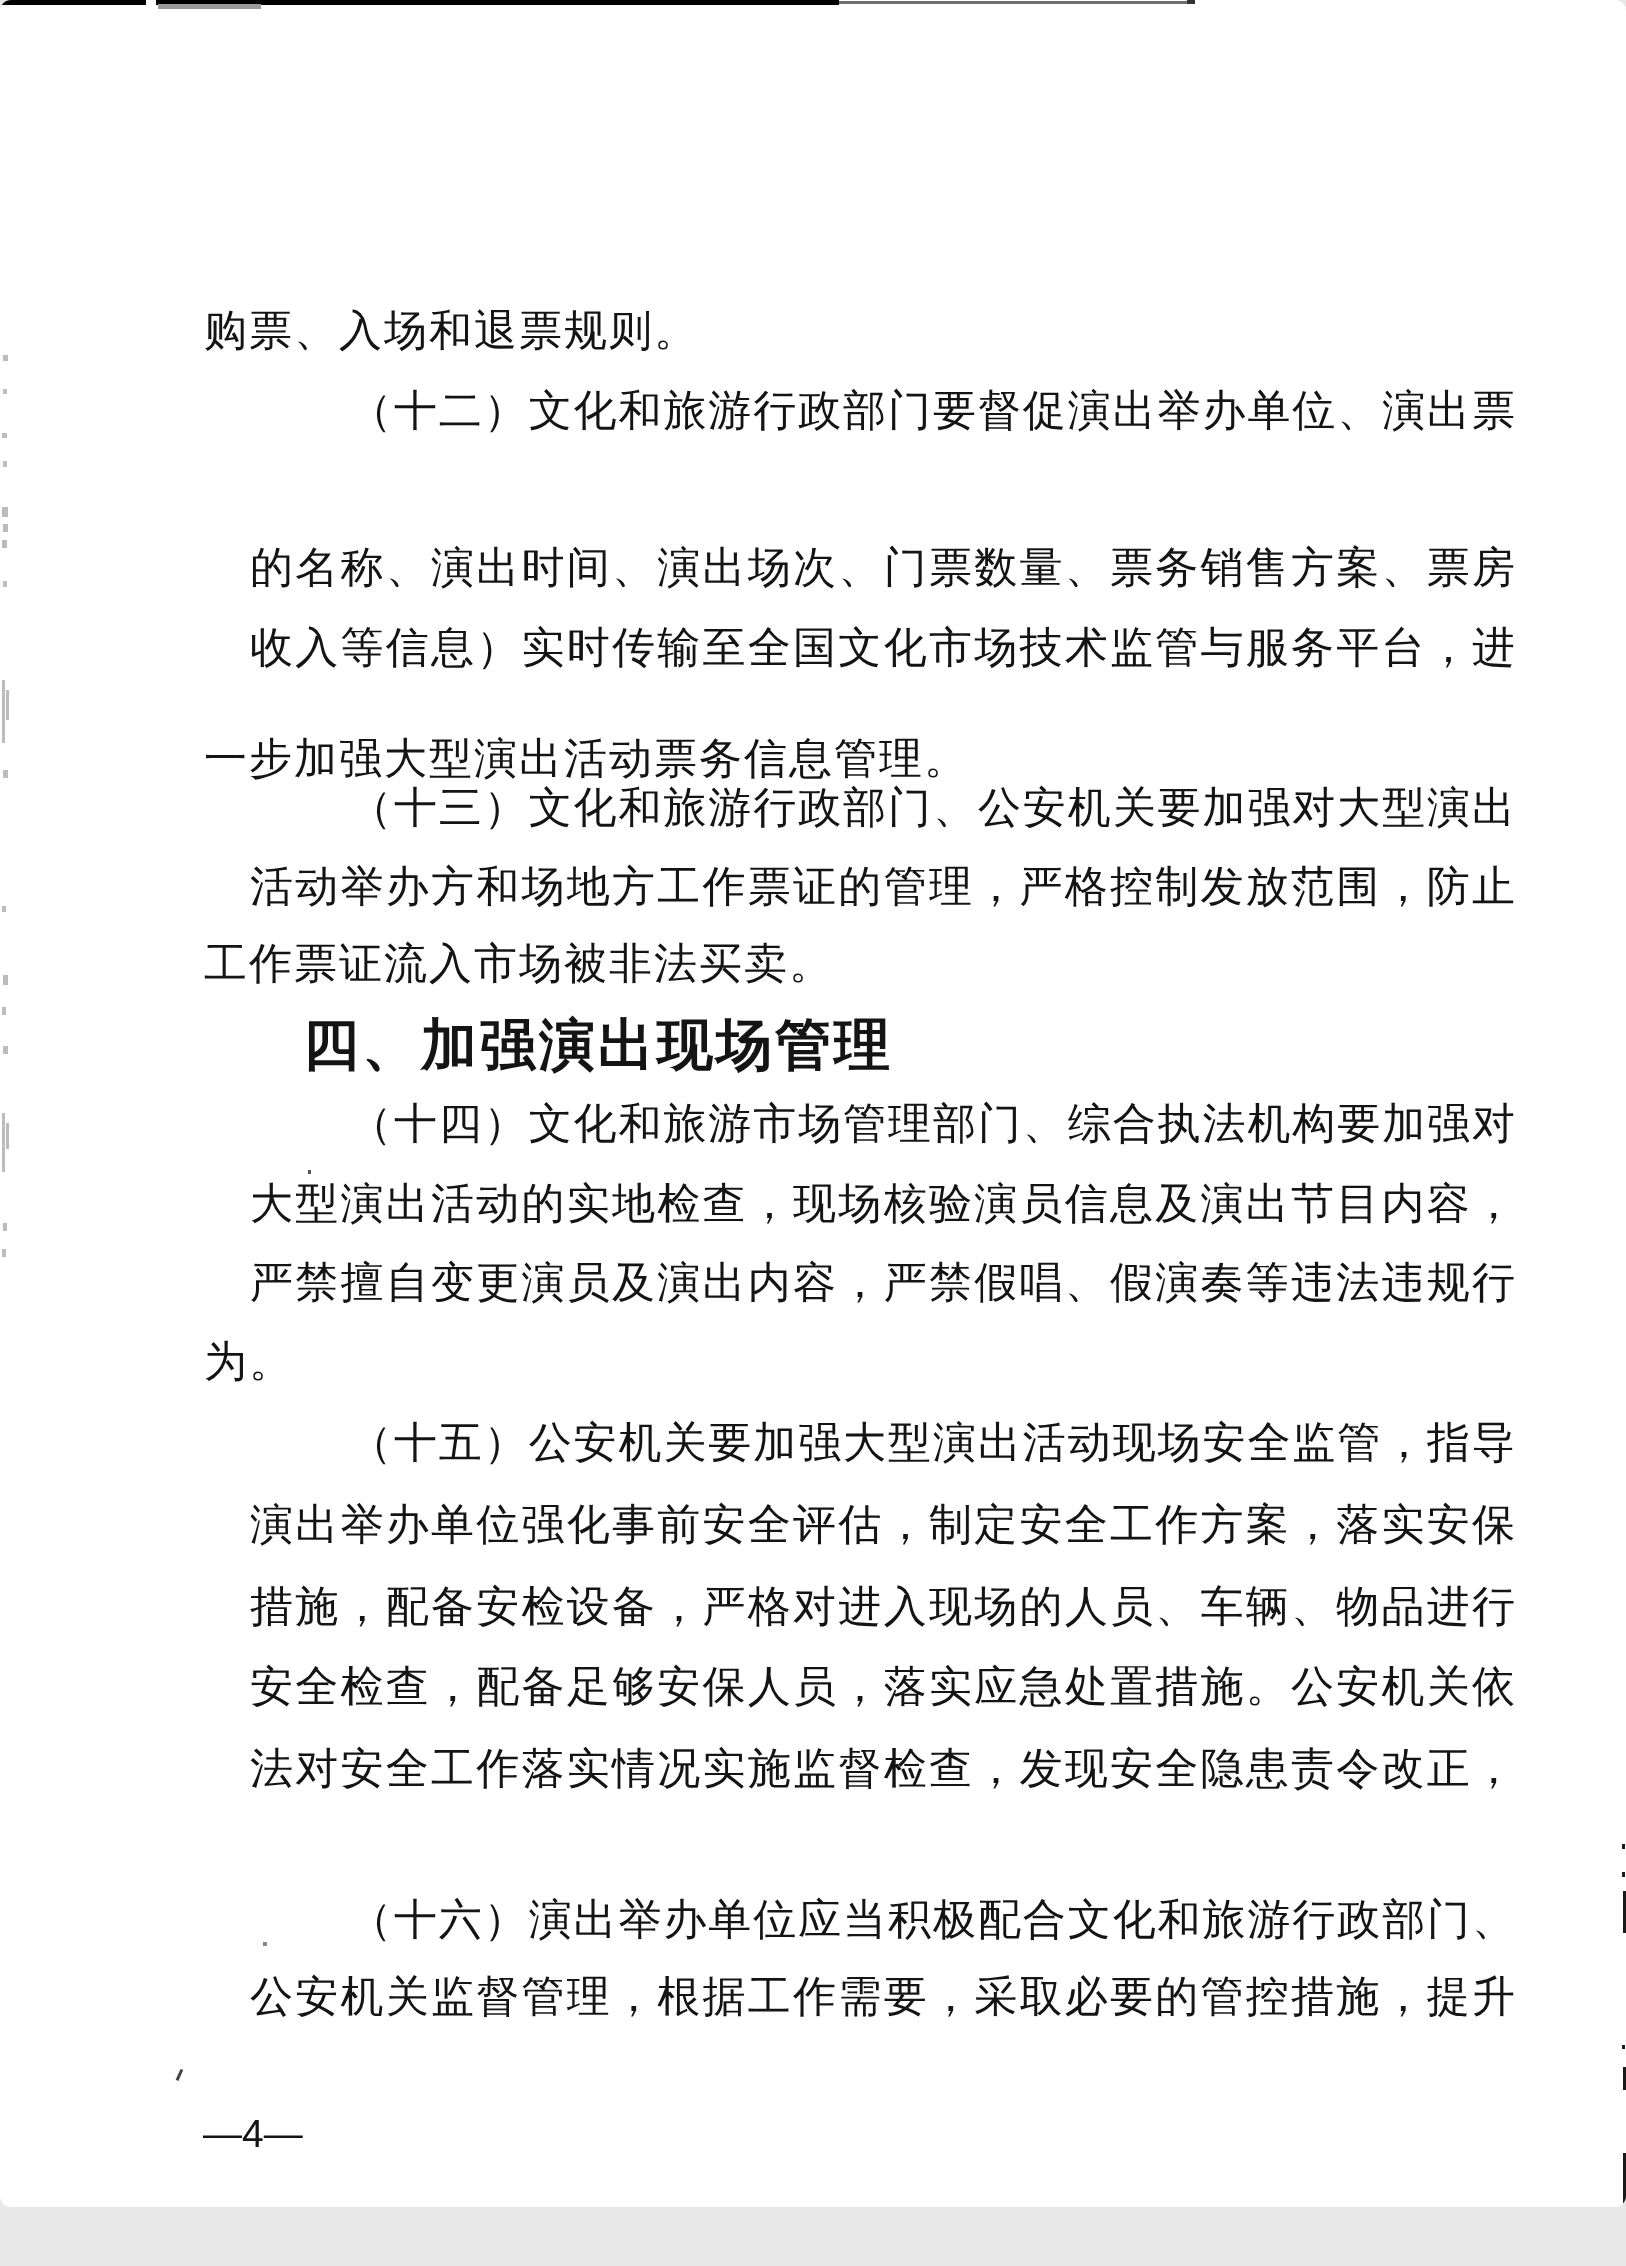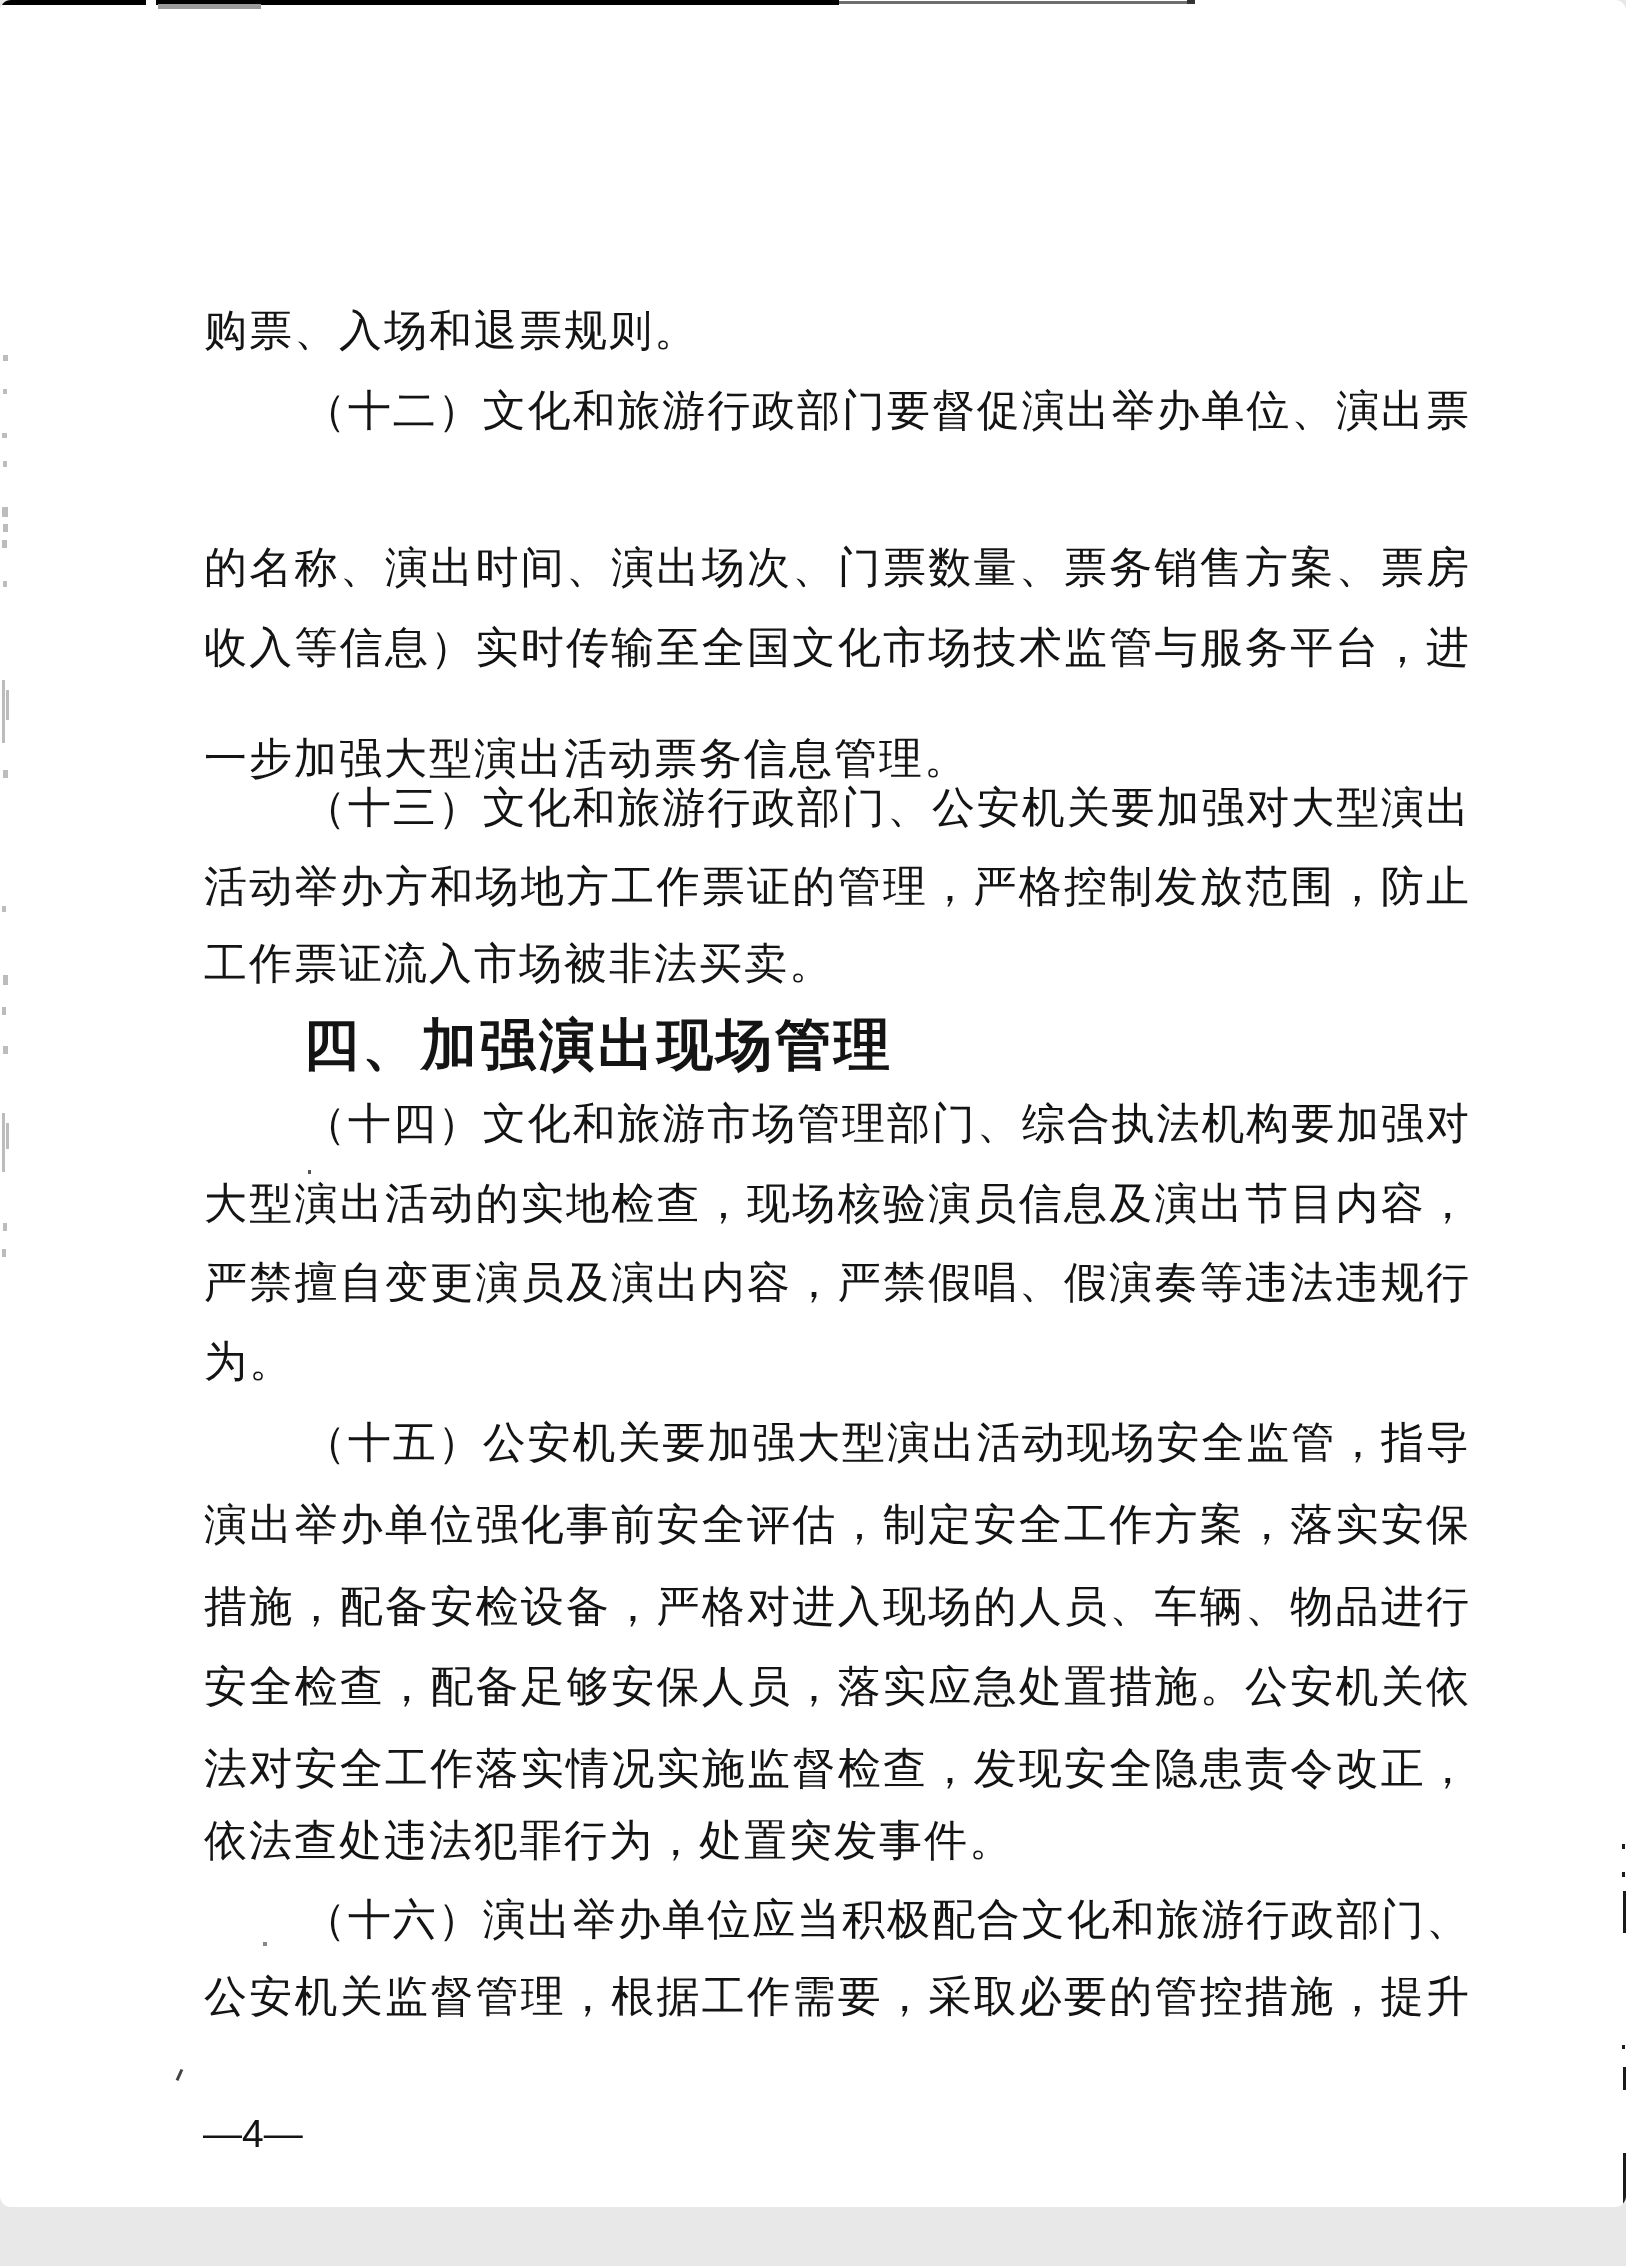--- a/index.html
+++ b/index.html
@@ -22,20 +22,21 @@
     font-size:43px;
     line-height:79px;
     color:#141414;
     letter-spacing:2px;
   }
   .just{
     text-align:justify;
     text-align-last:justify;
     text-justify:inter-character;
     letter-spacing:normal;
+    margin-left:46px;
   }
   .ind{ text-indent:99px; }
   .heading{
     font-weight:bold;
     font-size:56px;
     letter-spacing:3px;
   }
   .l1 {top:291px;}  .l2 {top:371px;}  .l3 {top:447px;}  .l4 {top:528px;}
   .l5 {top:608px;}  .l6 {top:719px;}  .l7 {top:768px;}  .l8 {top:847px;}
   .l9 {top:924px;}  .l10{top:1005px;} .l11{top:1084px;} .l12{top:1164px;}
@@ -144,20 +145,19 @@
   <div class="line l10 ind heading">四、加强演出现场管理</div>
   <div class="line l11 just ind">（十四）文化和旅游市场管理部门、综合执法机构要加强对</div>
   <div class="line l12 just">大型演出活动的实地检查，现场核验演员信息及演出节目内容，</div>
   <div class="line l13 just">严禁擅自变更演员及演出内容，严禁假唱、假演奏等违法违规行</div>
   <div class="line l14">为。</div>
   <div class="line l15 just ind">（十五）公安机关要加强大型演出活动现场安全监管，指导</div>
   <div class="line l16 just">演出举办单位强化事前安全评估，制定安全工作方案，落实安保</div>
   <div class="line l17 just">措施，配备安检设备，严格对进入现场的人员、车辆、物品进行</div>
   <div class="line l18 just">安全检查，配备足够安保人员，落实应急处置措施。公安机关依</div>
   <div class="line l19 just">法对安全工作落实情况实施监督检查，发现安全隐患责令改正，</div>
-  <div class="line l20">依法查处违法犯罪行为，处置突发事件。</div>
   <div class="line l21 just ind">（十六）演出举办单位应当积极配合文化和旅游行政部门、</div>
   <div class="line l22 just">公安机关监督管理，根据工作需要，采取必要的管控措施，提升</div>
 
   <div class="page-number">—4—</div>
 
 </div>
 
 
 </body></html>

